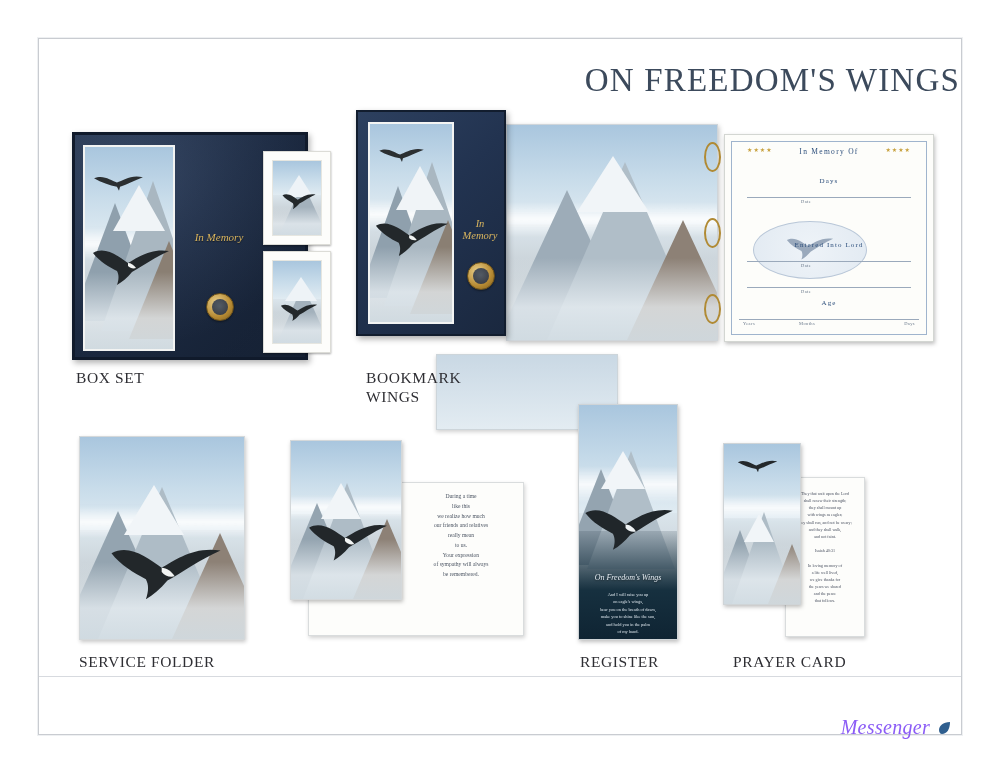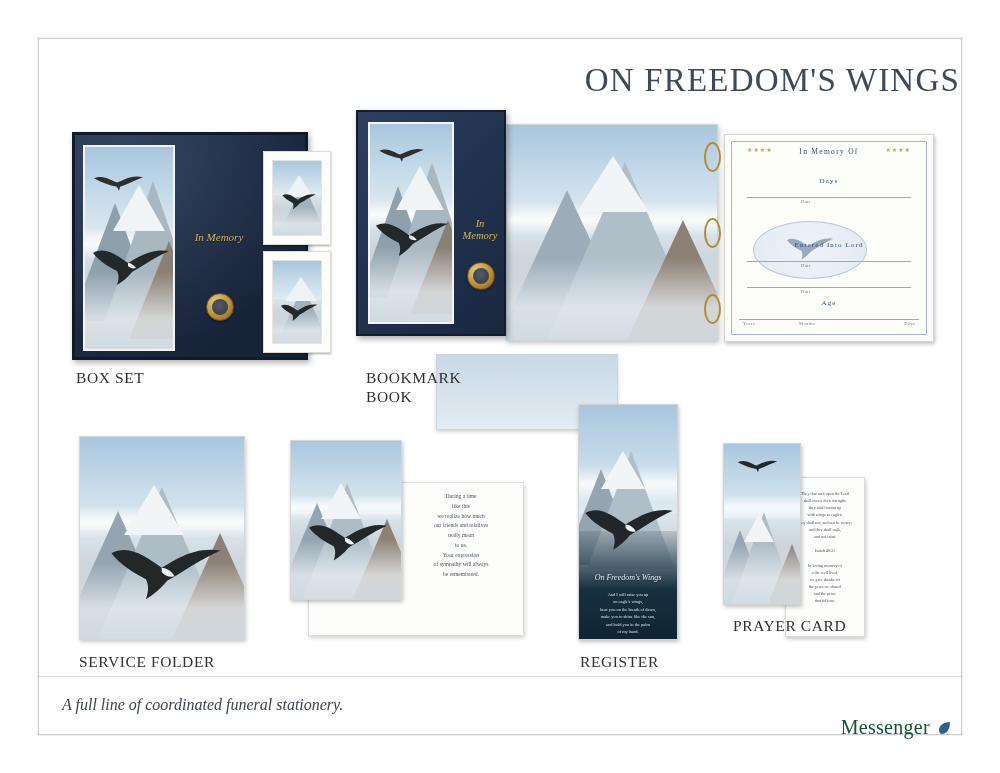--- a/index.html
+++ b/index.html
@@ -84,22 +84,23 @@
     align-items: center;
     gap: 6px;
   }
   .brand-mark {
     width: 16px;
     height: 16px;
     position: relative;
   }
   .brand-text {
     font-family: "Liberation Serif", serif;
+    font-style: italic;
     font-size: 20px;
-    color: #14532d;
+    color: #8b5cf6;
     letter-spacing: 0.3px;
   }
 
   
   .art {
     position: relative;
     overflow: hidden;
     background: linear-gradient(#bcd4e6 0%, #cfe0ec 26%, #dce7ee 44%, #cdd6dc 62%, #9fa8ae 100%);
   }
   .art .sky {
@@ -539,21 +540,21 @@
               <path fill="#f2f4f3" d="M74 40 C80 40 86 44 90 50 C84 52 78 50 74 46 Z"></path>
             </svg>
         </div>
       </div>
       <div class="cv-label">In Memory</div>
       <div class="seal" style="left:109px; top:150px;"></div>
     </div>
   </div>
   <div class="caption" style="left:366px; top:368px;">
     <div>BOOKMARK</div>
-    <div>BOOK</div>
+    <div>WINGS</div>
   </div>
 
   <div id="servicefolder" class="art">
     <div class="sky"></div>
     <div class="cloudband" style="top:34%"></div>
     <div class="tri" style="left:-20px; bottom:0; border-width:0 58px 128px 58px; border-bottom-color:#94a4b0;"></div>
     <div class="tri" style="left:18px; bottom:0; border-width:0 64px 152px 64px; border-bottom-color:#aebcc6;"></div>
     <div class="tri" style="left:44px; bottom:104px; border-width:0 30px 50px 30px; border-bottom-color:#f1f5f8;"></div>
     <div class="tri" style="left:92px; bottom:0; border-width:0 48px 106px 48px; border-bottom-color:#8d8176;"></div>
     <div class="haze"></div>
@@ -644,24 +645,23 @@
       <div class="tri" style="left:20px; bottom:62px; border-width:0 15px 28px 15px; border-bottom-color:#f1f5f8;"></div>
       <div class="tri" style="left:44px; bottom:0; border-width:0 24px 60px 24px; border-bottom-color:#8d8176;"></div>
       <div class="haze"></div>
       <div class="eagle" style="left:12px; top:14px; width:44px; height:16px;">
         <svg viewBox="0 0 100 38">
             <path fill="#23282b" d="M2 10 C20 2 34 14 46 18 C58 14 74 2 96 8 C80 14 66 22 52 26 L50 34 L46 26 C32 24 16 18 2 10 Z"></path>
           </svg>
       </div>
     </div>
   </div>
-  <div class="caption" style="left:733px; top:616px;font-family:Liberation Serif, serif;">PRAYER CARD</div>
+  <div class="caption" style="left:733px; top:652px;font-family:Liberation Serif, serif;">PRAYER CARD</div>
 
   <div class="rule-bottom"></div>
-  <div class="tagline">A full line of coordinated funeral stationery.</div>
 
   <div class="brand">
     <span class="brand-text">Messenger</span>
     <span class="brand-mark">
       <svg viewBox="0 0 16 16" width="16" height="16">
           <path fill="#2f5f8f" d="M14 2 C7 2 3 6 3 10 C3 12 4 14 6 14 C11 14 14 9 14 2 Z"></path>
         </svg>
     </span>
   </div>
 </div>

